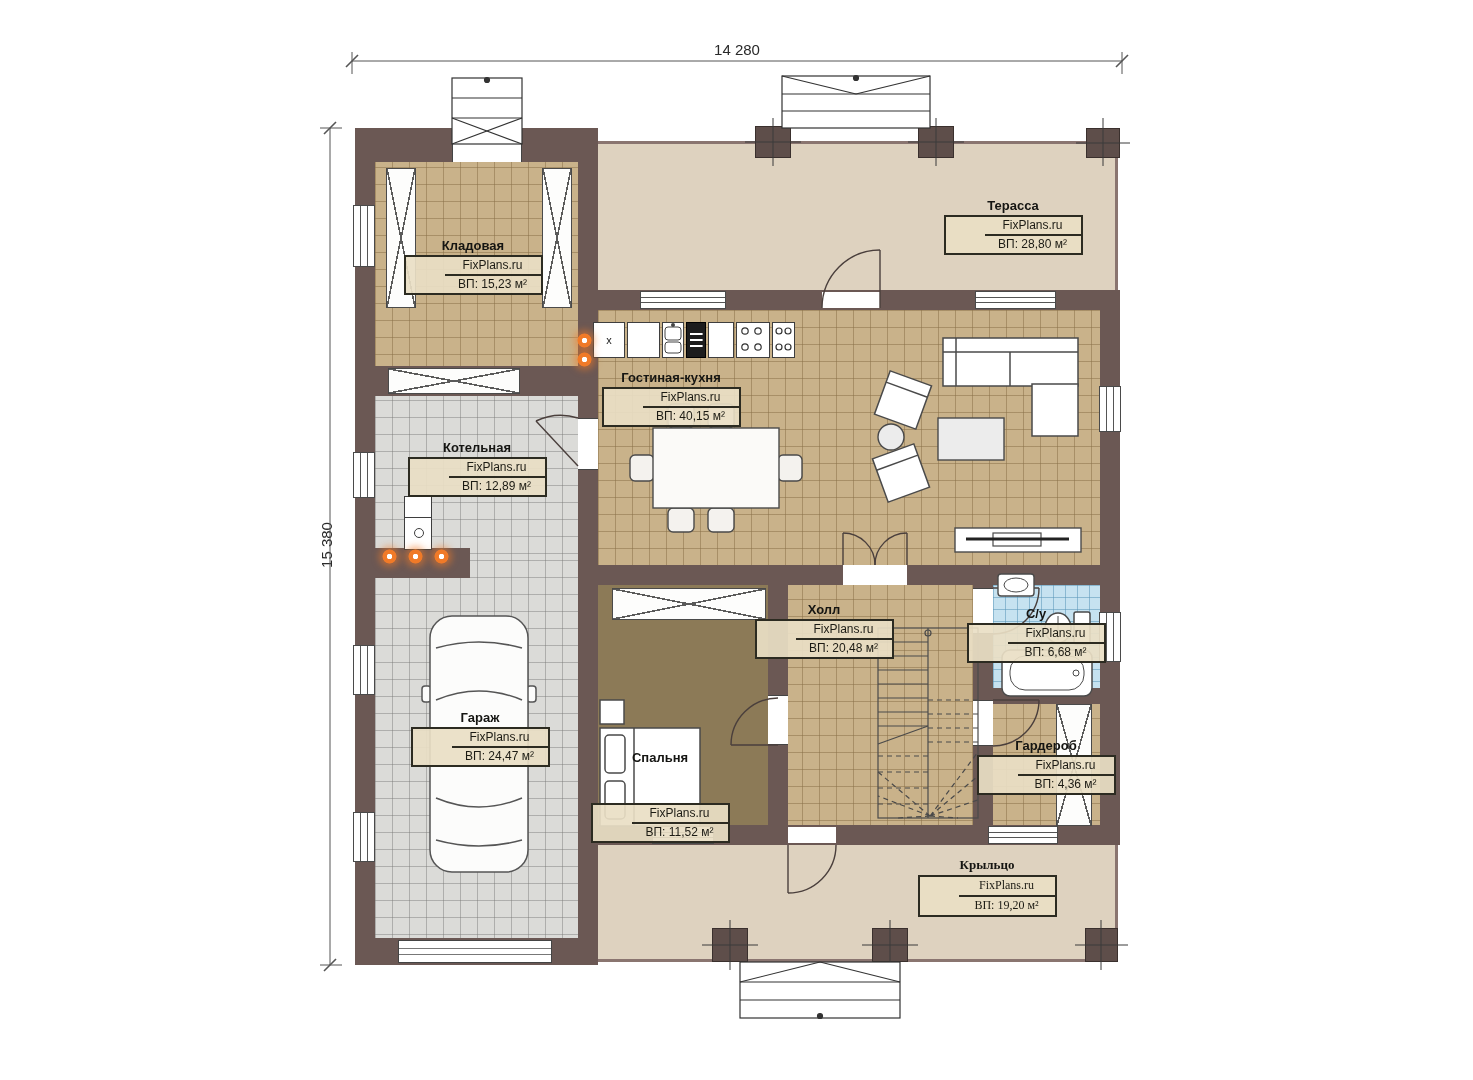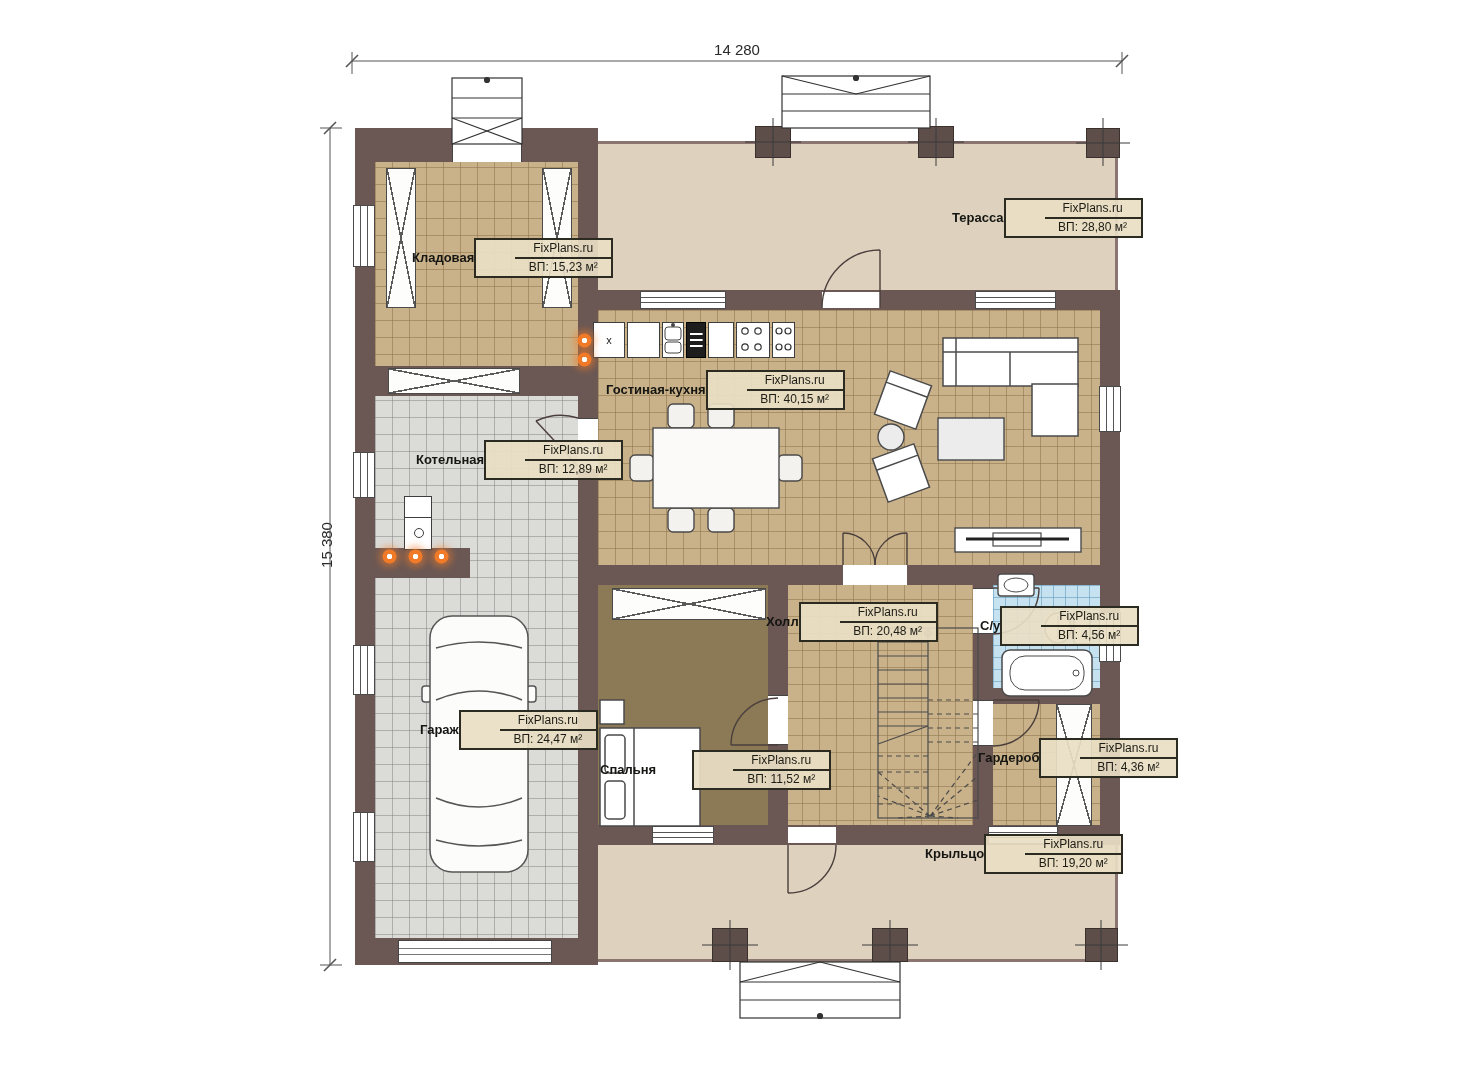--- a/index.html
+++ b/index.html
@@ -45,21 +45,21 @@
   .orange-dot{position:absolute;width:15px;height:15px;border-radius:50%;
     background:radial-gradient(circle,#ffffff 0 2.5px,#f07a28 3px 62%,rgba(240,122,40,.3) 72%,transparent 78%);
     box-shadow:0 0 7px 3px rgba(240,122,40,.55);}
   .boiler-unit{position:absolute;background:#fff;border:1px solid #3e3e3e;box-sizing:border-box;}
   .boiler-unit .split{position:absolute;left:0;right:0;top:38%;border-top:1px solid #3e3e3e;}
   .boiler-unit .knob{position:absolute;left:50%;top:60%;width:8px;height:8px;margin-left:-4px;
     border:1.5px solid #3e3e3e;border-radius:50%;}
   
   .thinline{position:absolute;background:#8a7570;}
   
-  .room-label{position:absolute;display:flex;flex-direction:row;align-items:center;z-index:40;}
+  .room-label{position:absolute;display:flex;flex-direction:column;align-items:center;z-index:40;}
   .room-name{font-weight:bold;font-size:13px;color:#151512;margin-bottom:2px;white-space:nowrap;}
   .label-box{border:2px solid #2c2b21;background:rgba(233,222,196,.92);text-align:center;
     font-size:12px;color:#1c1b14;min-width:96px;padding-left:39px;}
   .label-box .wm{padding:1px 7px 2px;border-bottom:2px solid #2c2b21;white-space:nowrap;}
   .label-box .area{padding:1px 7px 2px;white-space:nowrap;}
   
   .dim-label{position:absolute;font-size:15px;color:#2a2a2a;text-align:center;}
   svg.overlay{position:absolute;left:0;top:0;z-index:30;pointer-events:none;}
 </style>
 </head>
@@ -373,31 +373,31 @@
     <div class="room-name">Холл</div>
     <div class="label-box">
         <div class="wm">FixPlans.ru</div>
       <div class="area">ВП: 20,48 м²</div>
       </div>
   </div>
   <div class="room-label" style="left:980px;top:606px;width:112px;">
     <div class="room-name">С/у</div>
     <div class="label-box">
         <div class="wm">FixPlans.ru</div>
-      <div class="area">ВП: 4,56 м²</div>
+      <div class="area">ВП: 6,68 м²</div>
       </div>
   </div>
   <div class="room-label" style="left:978px;top:738px;width:136px;">
     <div class="room-name">Гардероб</div>
     <div class="label-box">
         <div class="wm">FixPlans.ru</div>
       <div class="area">ВП: 4,36 м²</div>
       </div>
   </div>
-  <div class="room-label" style="left:925px;top:834px;width:124px;">
+  <div class="room-label" style="left:925px;top:857px;width:124px;font-family:Liberation Serif, serif;">
     <div class="room-name">Крыльцо</div>
     <div class="label-box">
         <div class="wm">FixPlans.ru</div>
       <div class="area">ВП: 19,20 м²</div>
       </div>
   </div>
 
 </div>
 
 </body></html>

